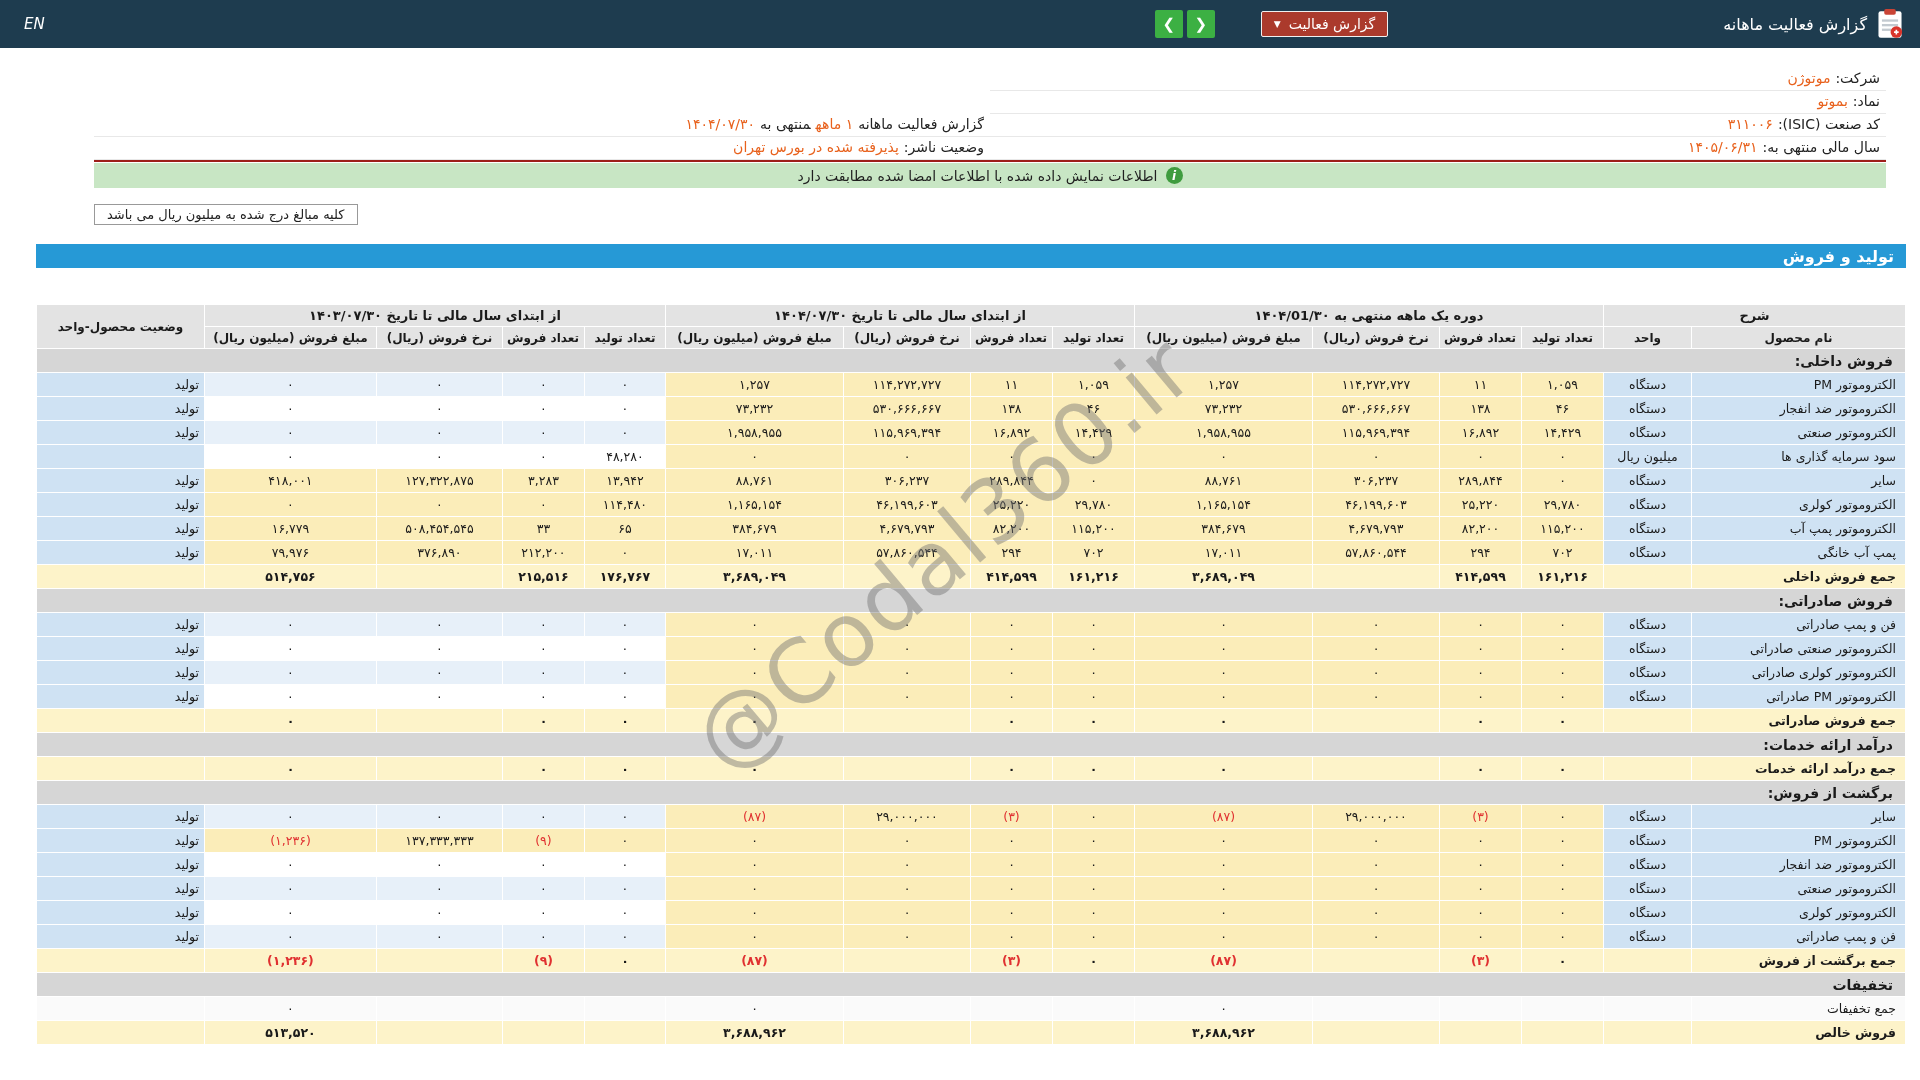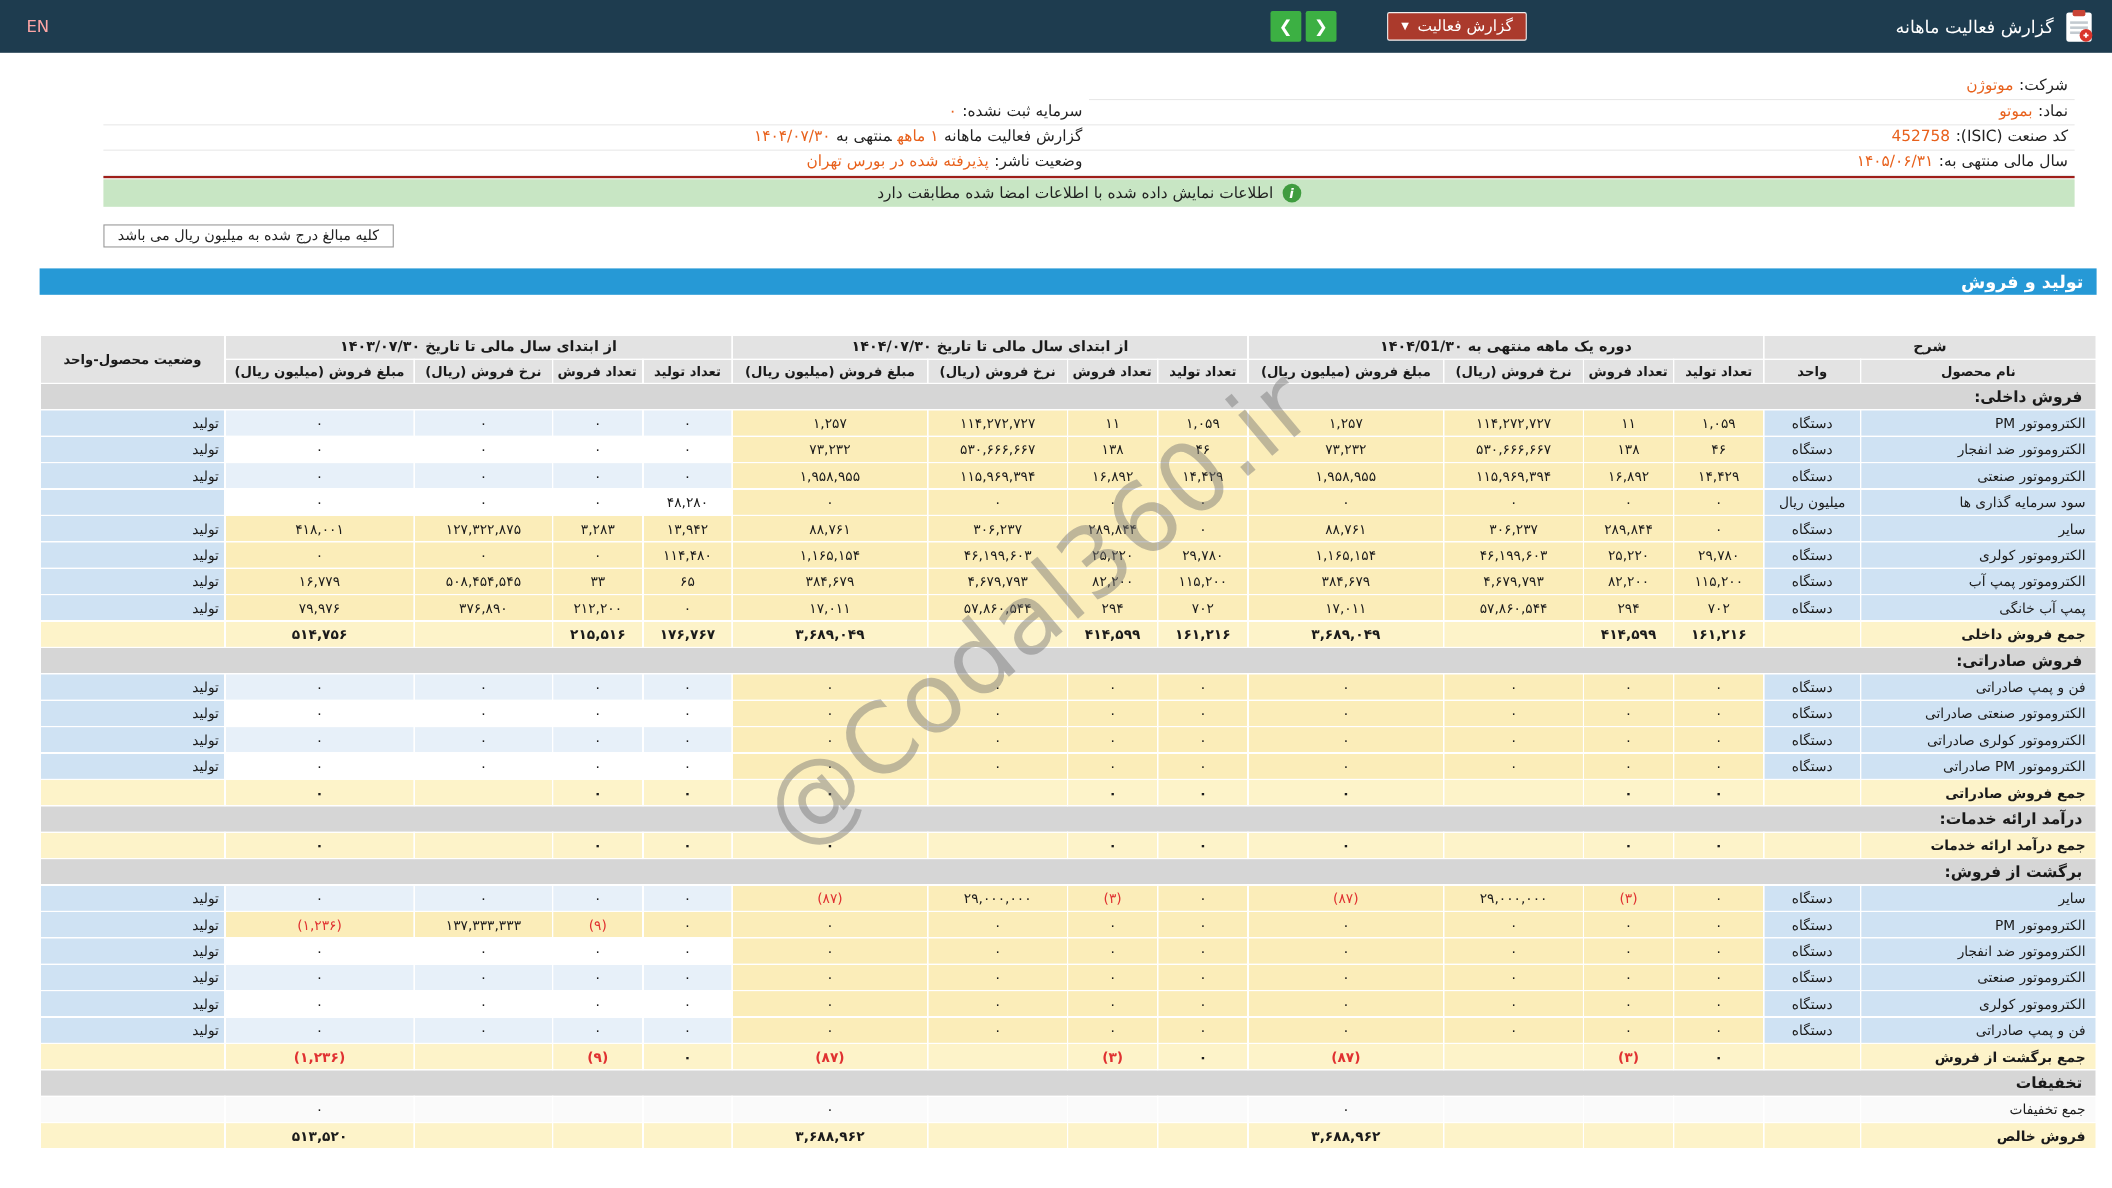--- a/index.html
+++ b/index.html
@@ -37,21 +37,21 @@
   .tb-arrows { margin-right: 46px; direction: ltr; display: flex; gap: 4px; }
   .nav-btn {
     width: 28px; height: 28px;
     background: #3cb043;
     color: #fff;
     border-radius: 2px;
     display: flex; align-items: center; justify-content: center;
     font-size: 15px; font-weight: bold;
     cursor: pointer;
   }
-  .tb-lang { margin-inline-start: auto; color: #fca5a5; font-size: 15px; cursor: pointer; padding: 4px 8px; }
+  .tb-lang { margin-inline-start: auto; color: #ffffff; font-size: 15px; cursor: pointer; padding: 4px 8px; font-style: italic; }
 
   
   .content { position: relative; margin: 0 14px 0 36px; }
 
   
   .info { margin: 20px 20px 0 58px; }
   .info-row { display: flex; }
   .info-cell {
     width: 50%;
     height: 23px;
@@ -191,24 +191,23 @@
 </div>
 
 <div class="content">
 
   <div class="info">
       <div class="info-row">
         <div class="info-cell"><span class="info-label">شرکت:</span><span class="info-value">موتوژن</span></div>
       </div>
       <div class="info-row">
         <div class="info-cell"><span class="info-label">نماد:</span><span class="info-value">بموتو</span></div>
-        <div class="info-cell"><span class="info-label">سرمایه ثبت نشده:</span><span class="info-value">۰</span></div>
       </div>
       <div class="info-row">
-        <div class="info-cell"><span class="info-label">کد صنعت (ISIC):</span><span class="info-value">452758</span></div>
+        <div class="info-cell"><span class="info-label">کد صنعت (ISIC):</span><span class="info-value">۳۱۱۰۰۶</span></div>
         <div class="info-cell"><span class="info-label">گزارش فعالیت ماهانه</span><span class="info-value">۱ ماهه</span><span class="info-label">منتهی به</span><span class="info-value">۱۴۰۴/۰۷/۳۰</span></div>
       </div>
       <div class="info-row">
         <div class="info-cell"><span class="info-label">سال مالی منتهی به:</span><span class="info-value">۱۴۰۵/۰۶/۳۱</span></div>
         <div class="info-cell"><span class="info-label">وضعیت ناشر:</span><span class="info-value">پذیرفته شده در بورس تهران</span></div>
       </div>
     </div>
   <div class="info-sep"></div>
 
   <div class="notice">

